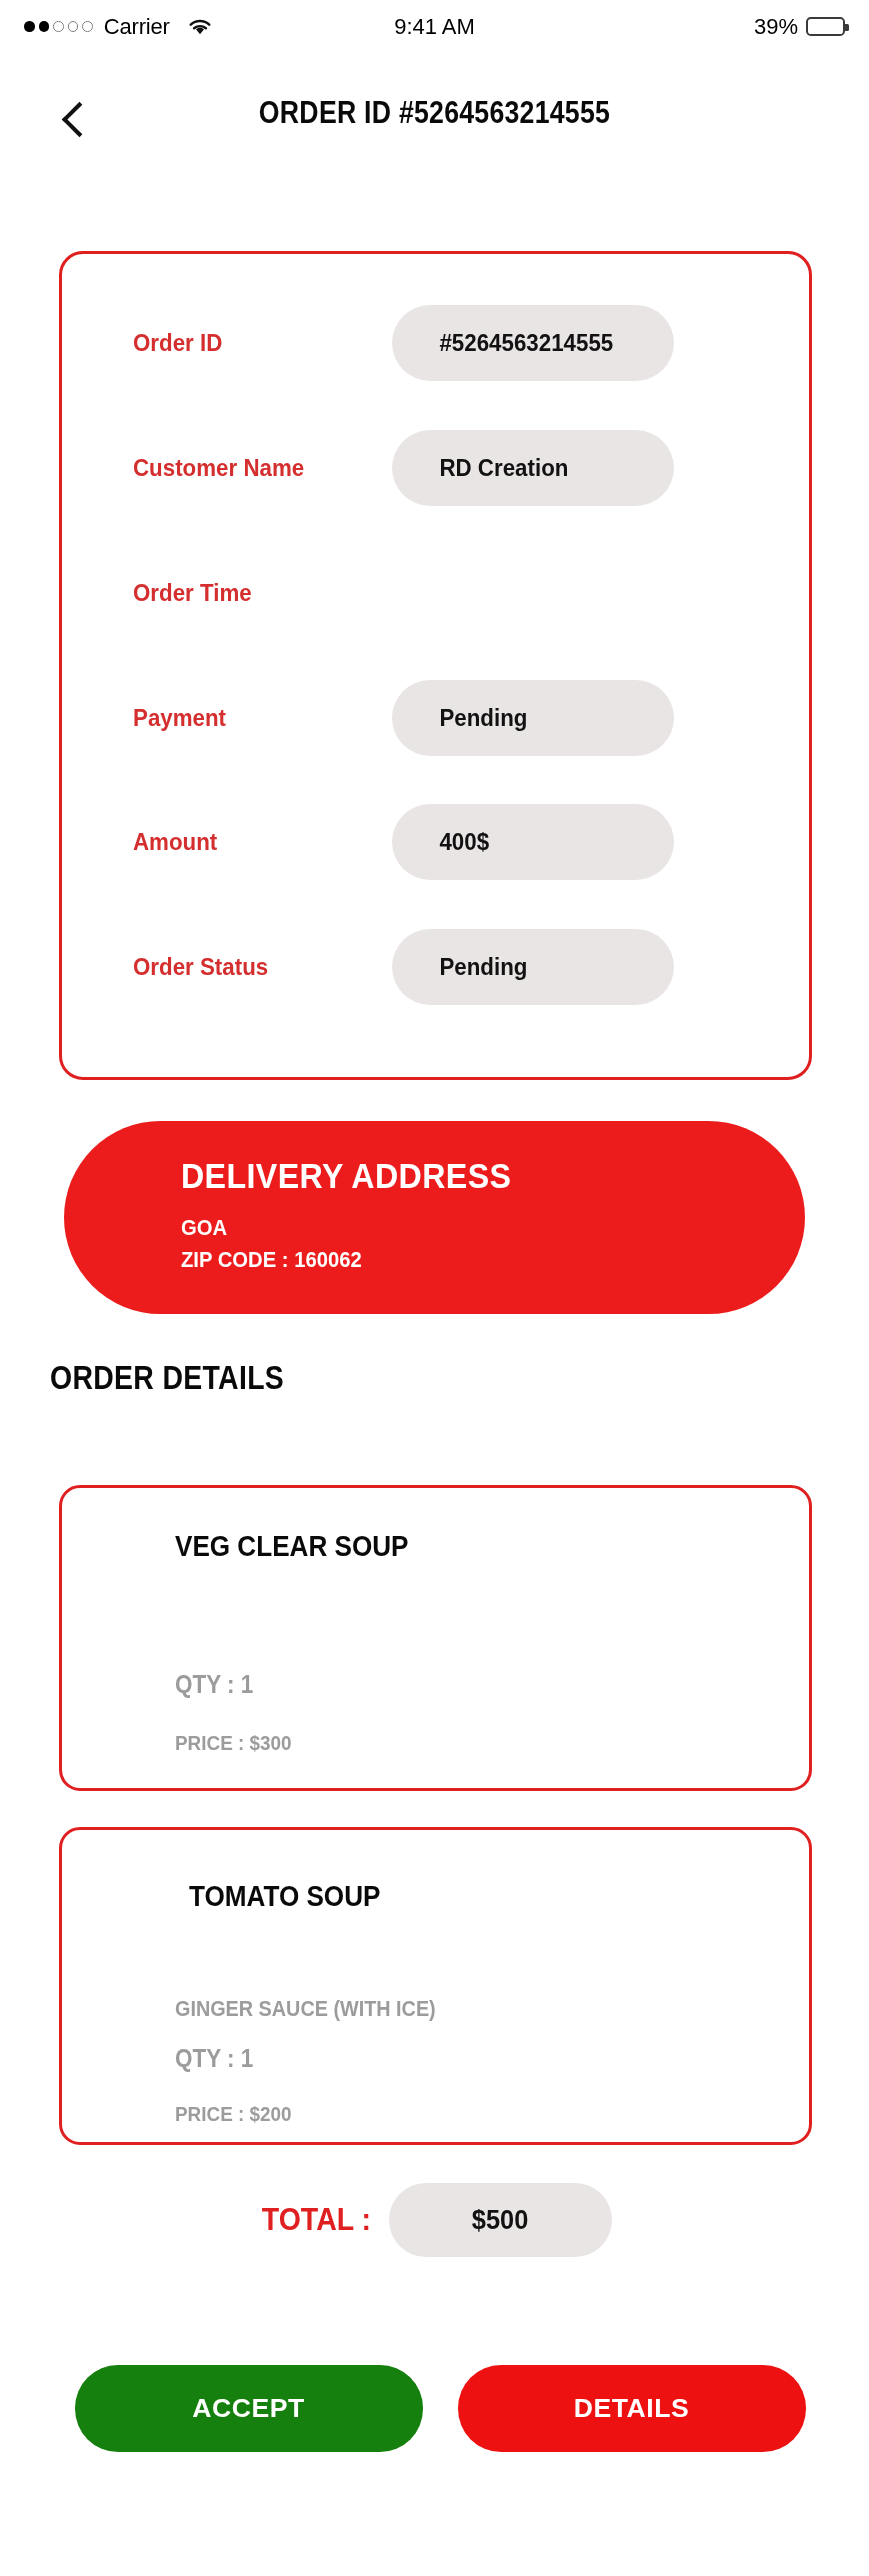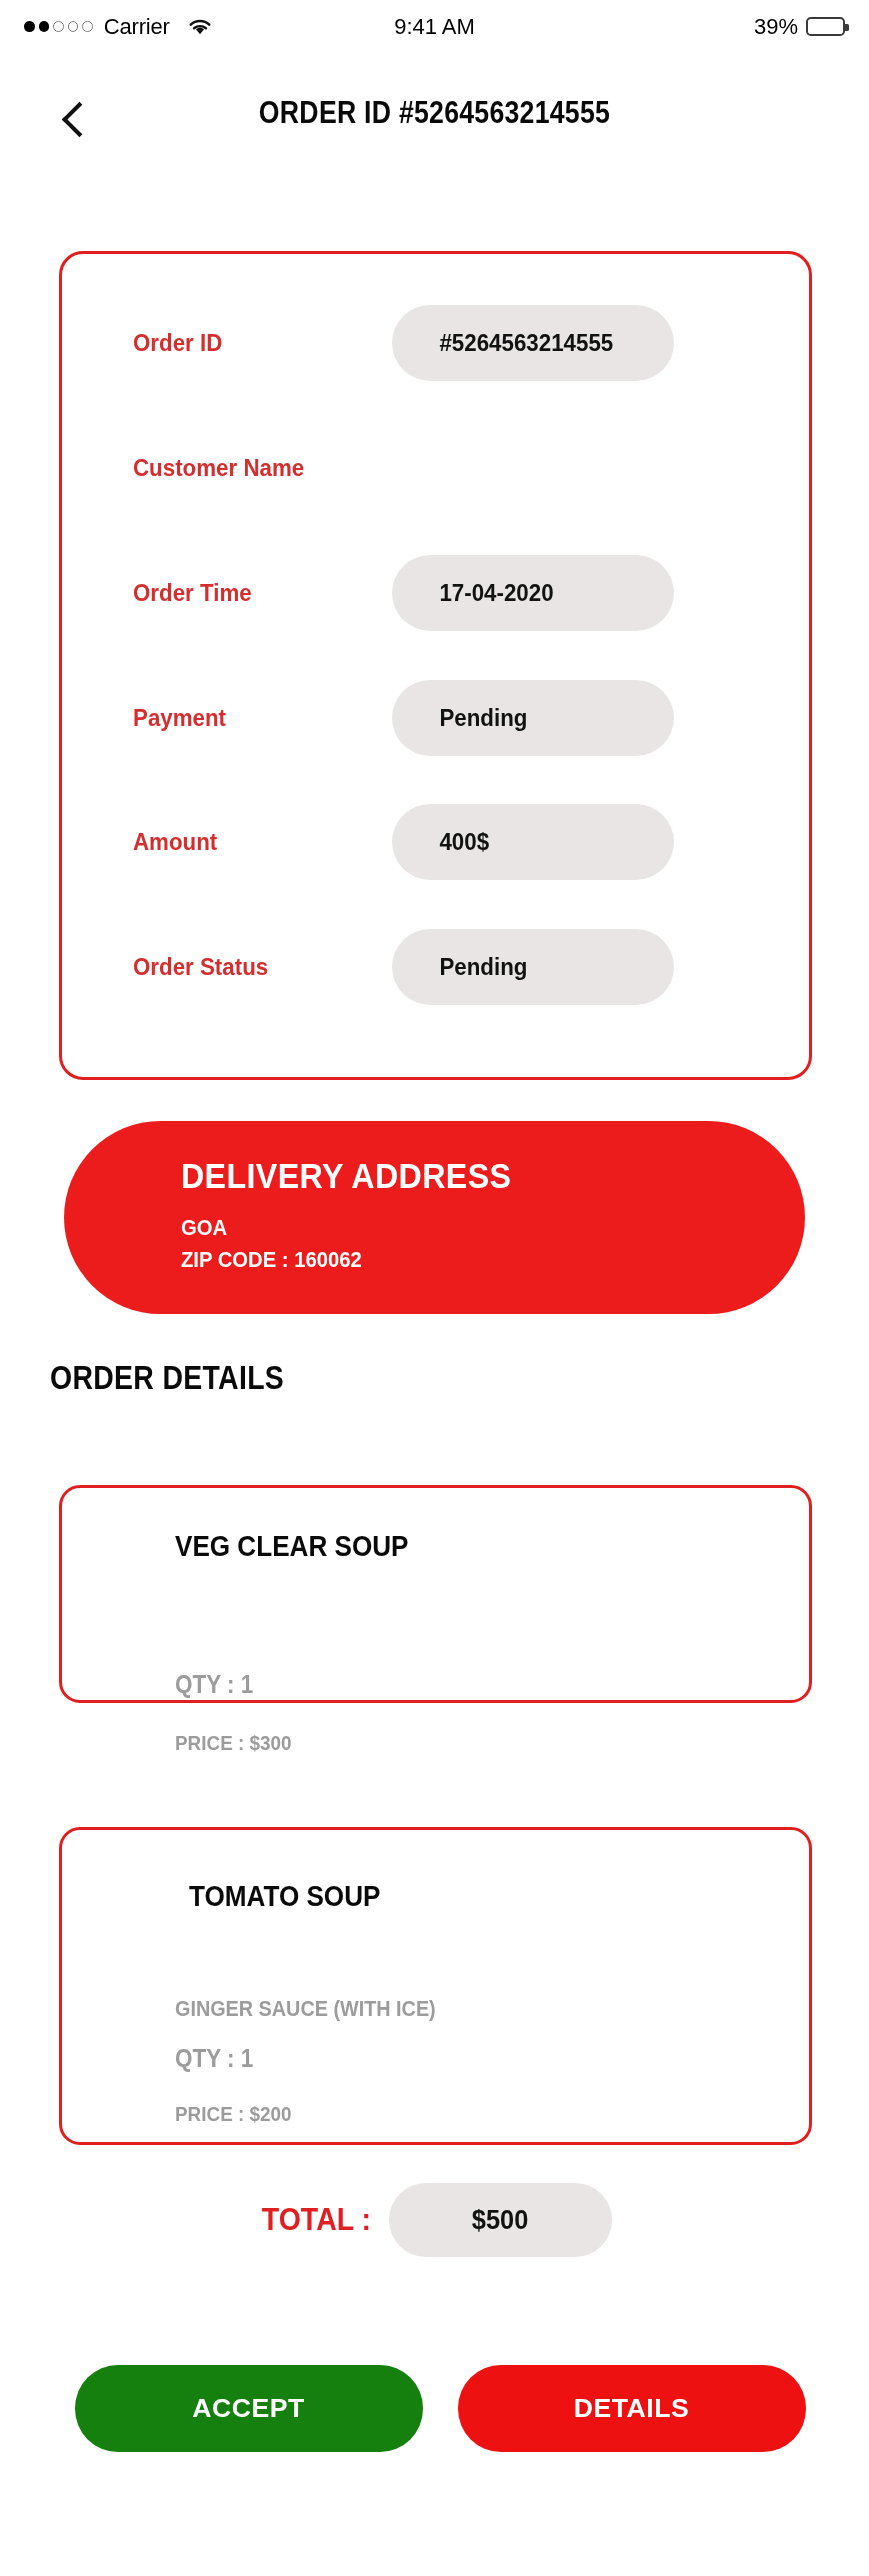--- a/index.html
+++ b/index.html
@@ -222,21 +222,21 @@
   }
 
   
   .item-card {
     position: absolute;
     border: 3.2px solid #E02020;
     border-radius: 21px;
     box-sizing: border-box;
     background: #fff;
   }
-  #item-card-0 { left: 59px; top: 1485px;  width: 753px; height: 218px; }
+  #item-card-0 { left: 59px; top: 1485px;  width: 753px; height: 306px; }
   #item-card-1 { left: 59px; top: 1827px;  width: 753px; height: 318px; }
 
   .item-name {
     position: absolute;
     font-size: 29px;
     font-weight: 700;
     color: #0a0a0a;
     transform: scaleX(0.9);
     transform-origin: left center;
     white-space: nowrap;
@@ -357,26 +357,26 @@
 
 <div class="info-card">
   <div class="info-row" style="top:48px">
     <span class="info-label">Order ID</span>
     <span class="info-pill">
       <span class="info-value">#5264563214555</span>
     </span>
   </div>
   <div class="info-row" style="top:173px">
     <span class="info-label">Customer Name</span>
+    <span class="info-pill">
+      <span class="info-value">RD Creation</span>
+    </span>
   </div>
   <div class="info-row" style="top:298px">
     <span class="info-label">Order Time</span>
-    <span class="info-pill">
-      <span class="info-value">17-04-2020</span>
-    </span>
   </div>
   <div class="info-row" style="top:423px">
     <span class="info-label">Payment</span>
     <span class="info-pill">
       <span class="info-value">Pending</span>
     </span>
   </div>
   <div class="info-row" style="top:547px">
     <span class="info-label">Amount</span>
     <span class="info-pill">

